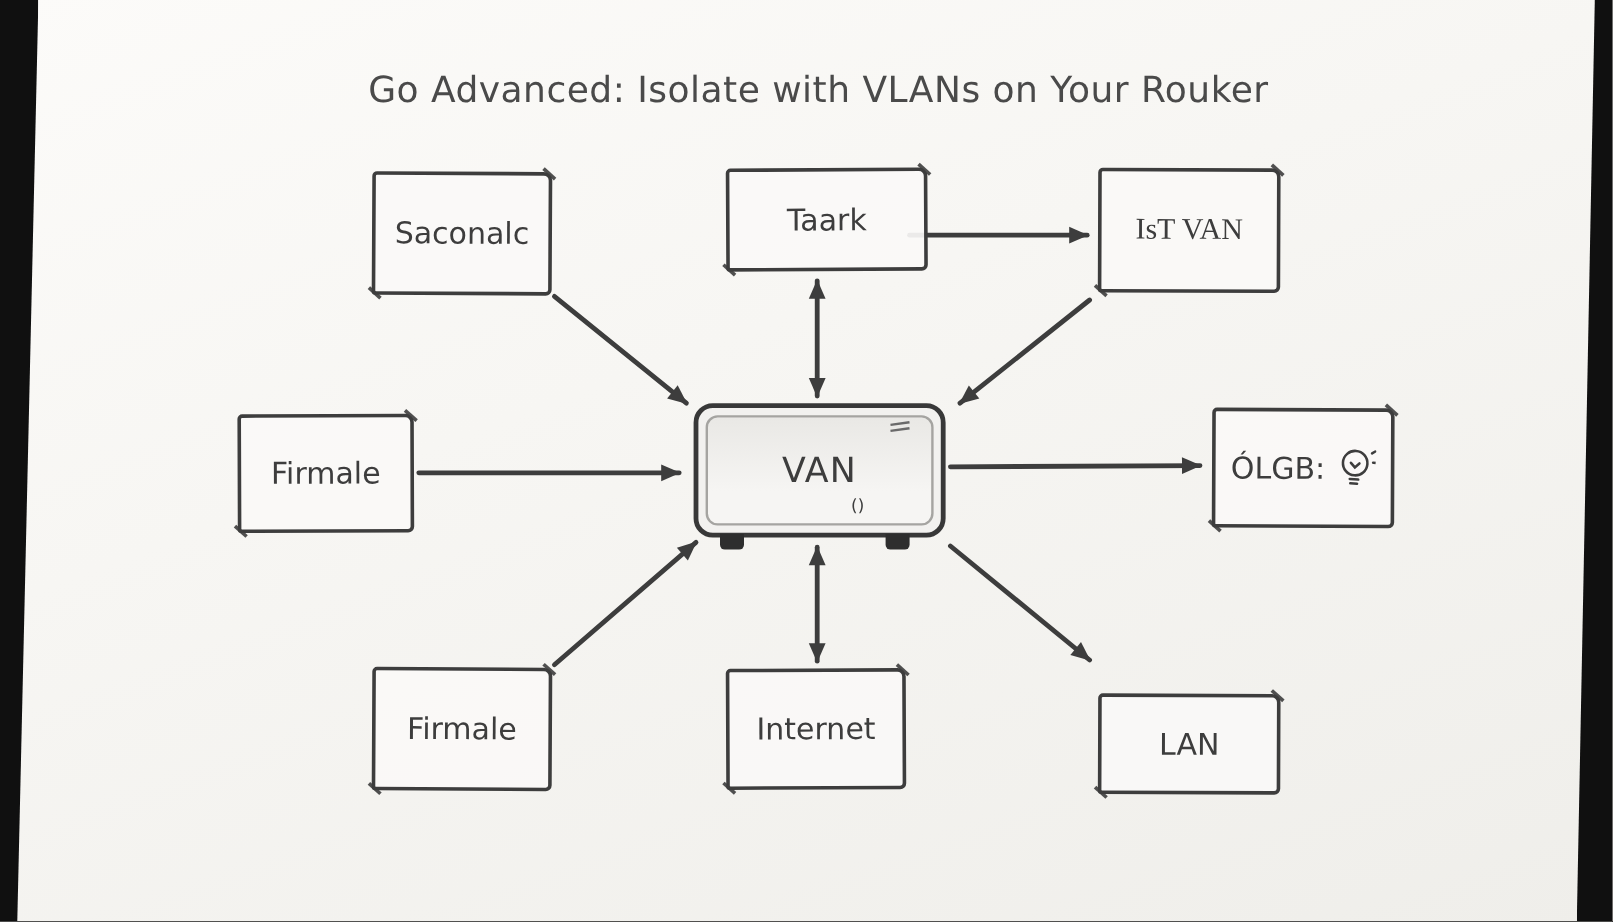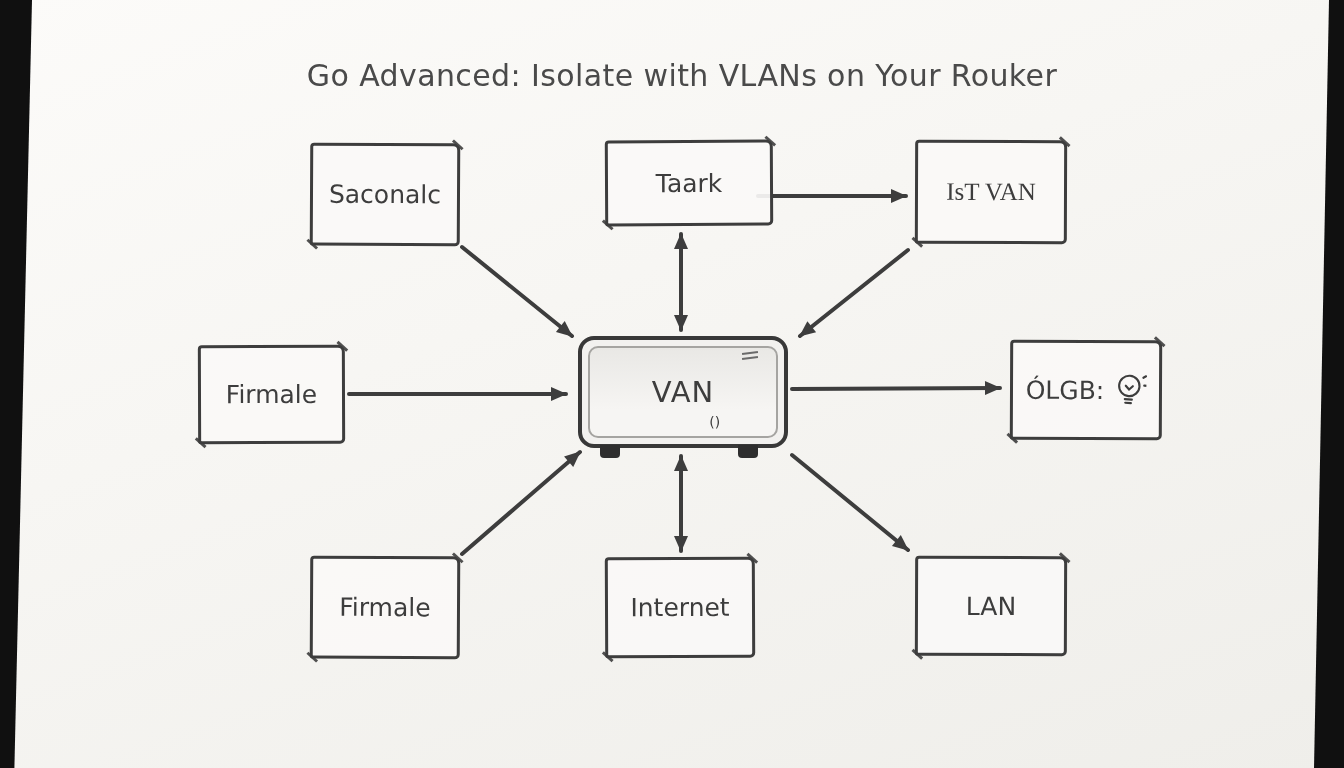--- a/index.html
+++ b/index.html
@@ -28,21 +28,21 @@
   .box::after{content:"";position:absolute;bottom:-3px;left:-7px;width:13px;height:3px;
     background:#3d3d3d;transform:rotate(42deg);opacity:.9;}
 
   .n-internet{left:310px;top:143px;width:150px;height:103px;transform:rotate(.3deg);}
   .n-task{left:605px;top:140px;width:168px;height:86px;transform:rotate(-.3deg);}
   .n-istvan{left:915px;top:140px;width:152px;height:104px;transform:rotate(.2deg);font-family:Liberation Serif, serif;}
   .n-fwleft{left:198px;top:345px;width:147px;height:99px;transform:rotate(-.2deg);}
   .n-olgb{left:1010px;top:340px;width:152px;height:100px;transform:rotate(.25deg);}
   .n-fwbottom{left:310px;top:556px;width:150px;height:103px;transform:rotate(.3deg);}
   .n-saconalc{left:605px;top:557px;width:150px;height:101px;transform:rotate(-.25deg);}
-  .n-lan{left:915px;top:556px;width:152px;height:100px;transform:rotate(.2deg);}
+  .n-lan{left:915px;top:578px;width:152px;height:84px;transform:rotate(.2deg);}
 
   .router{
     position:absolute;left:578px;top:336px;width:210px;height:112px;z-index:4;
     border:4px solid #383838;border-radius:16px;background:#f2f1ef;box-sizing:border-box;
   }
   .router-screen{
     position:absolute;inset:6px;border:2px solid #a5a4a1;border-radius:10px;
     background:linear-gradient(180deg,#e9e8e5 0%,#f6f5f3 70%);
     display:flex;align-items:center;justify-content:center;
   }

